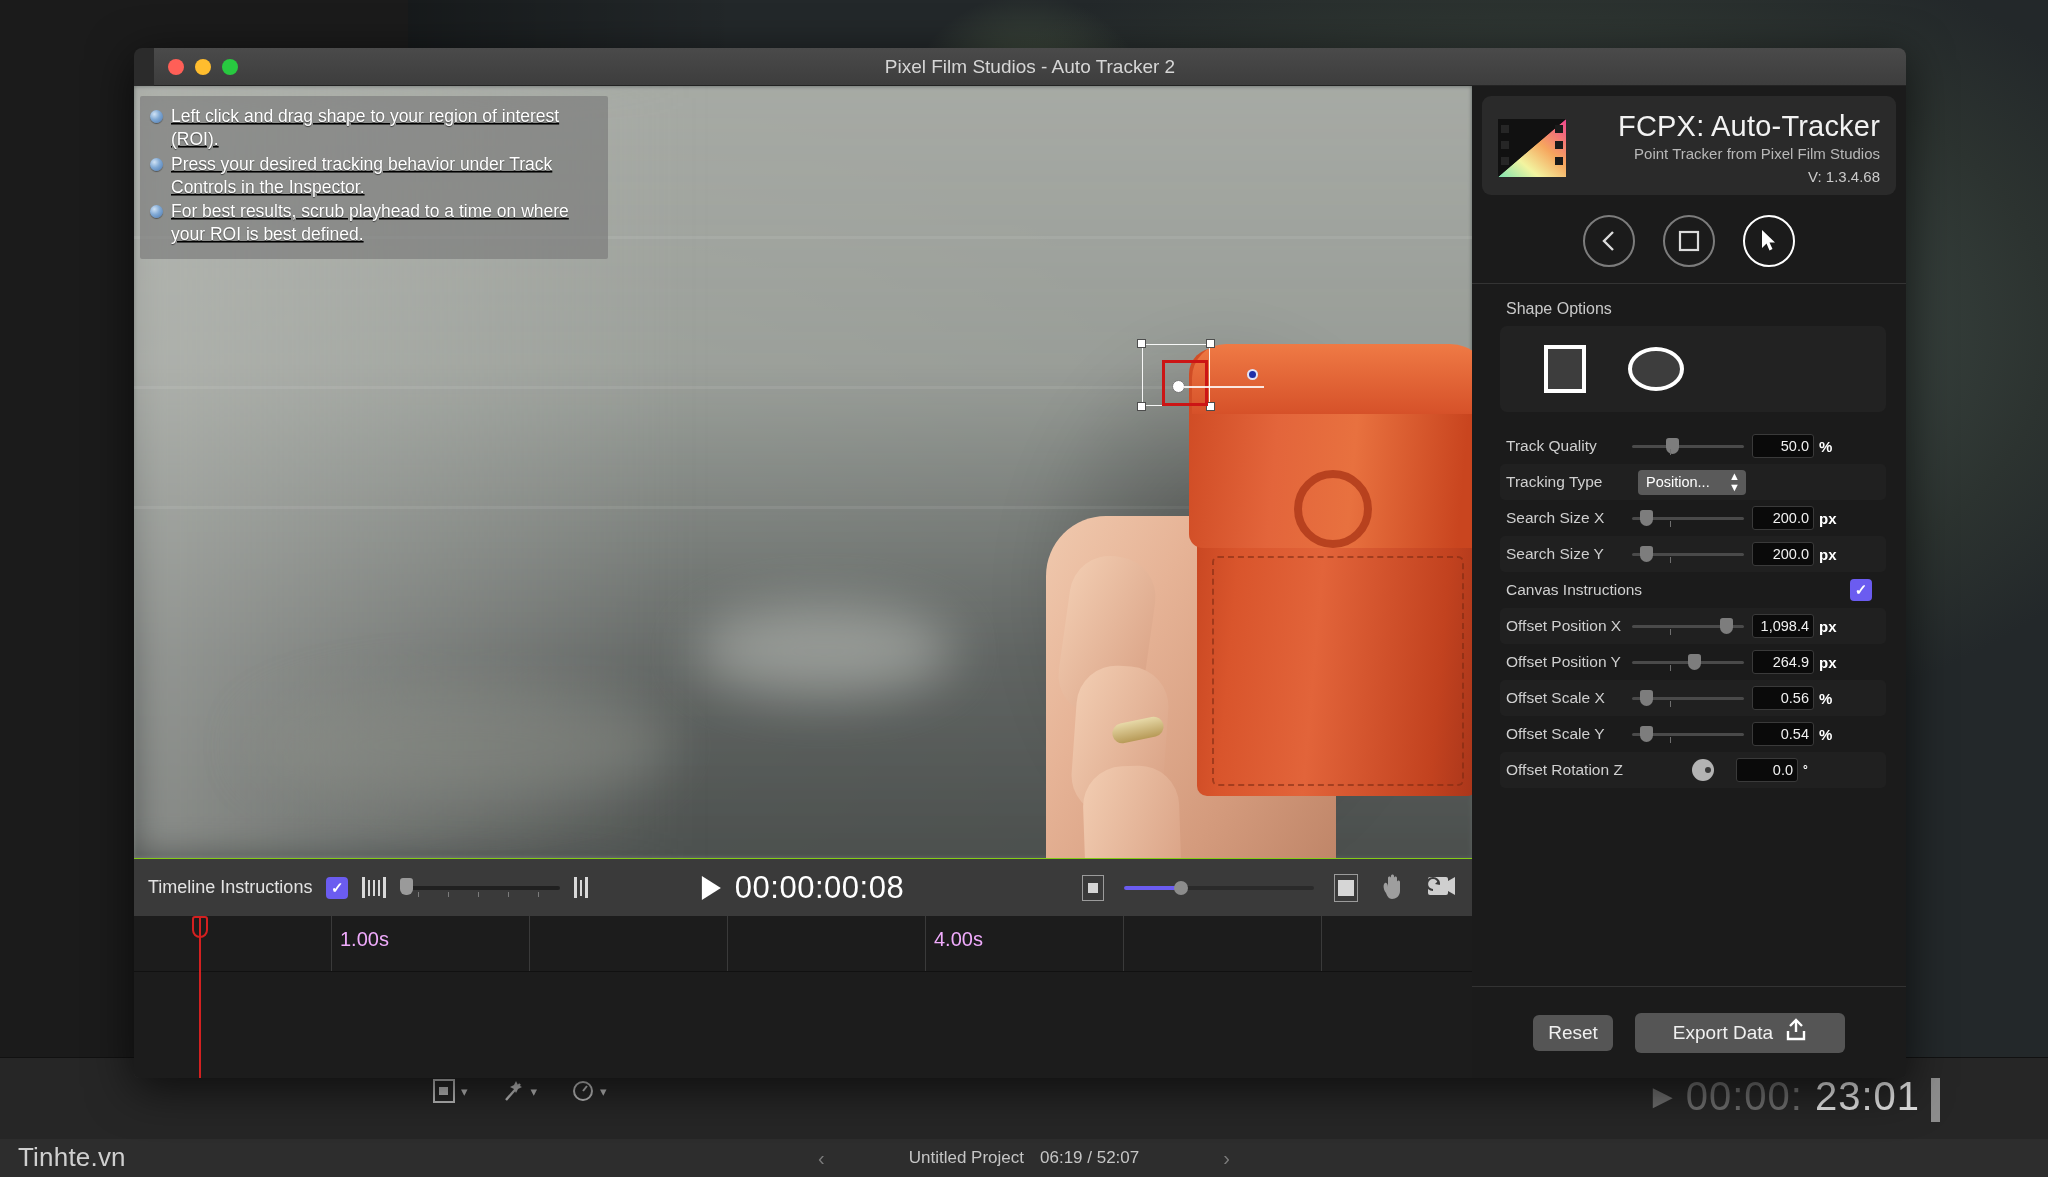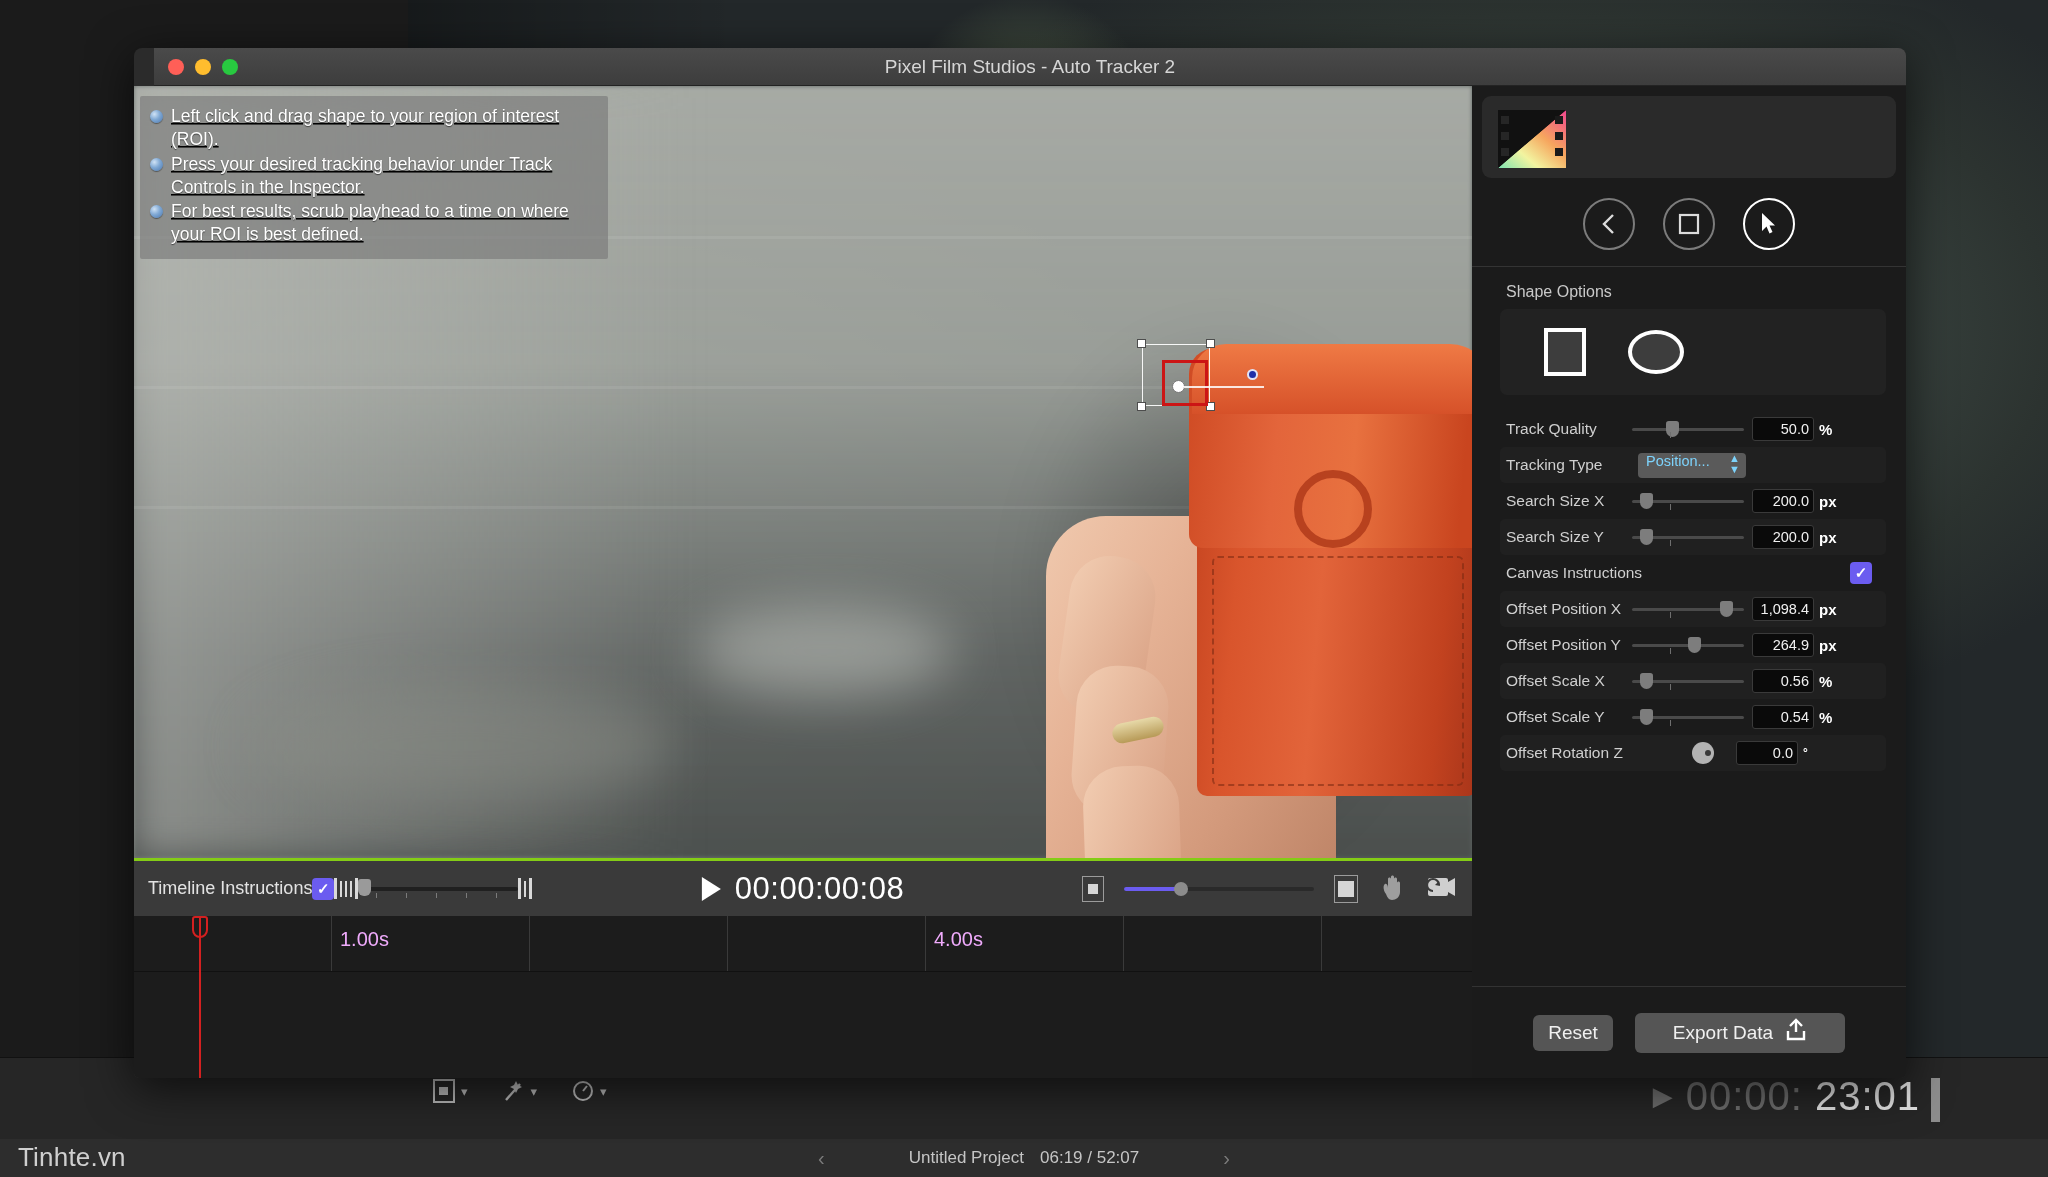--- a/index.html
+++ b/index.html
@@ -177,22 +177,22 @@
     position:absolute; left:42px; top:42px; width:80px; height:1.5px;
     background:rgba(255,255,255,.85);
   }
   .roi-blue {
     position:absolute; left:1113px; top:283px; width:11px; height:11px;
     background:#1f2ea8; border:2px solid #dfe3f7; border-radius:50%;
   }
 
   
   .transport {
-    height:58px; background:#3a3a3a; border-top:3px solid #84cc16;
-    display:flex; align-items:center; padding:0 14px; position:relative;
+    height:58px; background:#3a3a3a; border-top:1px solid #84cc16;
+    display:flex; align-items:center; padding:0 14px; gap:14px; position:relative;
   }
   .tl-instr-label { color:#e3e3e3; font-size:18px; }
   .checkbox {
     width:22px; height:22px; border-radius:4px; background:#6b5cf0;
     display:flex; align-items:center; justify-content:center;
     color:#fff; font-size:15px; font-weight:bold;
   }
   .checkbox.off { background:transparent; border:1.5px solid #8d8d8d; }
   .mark-group { display:flex; align-items:center; gap:3px; color:#d7d7d7; }
   .bar-i { width:3px; height:21px; background:#d9d9d9; }
@@ -278,22 +278,22 @@
     background:#7d7d7d; border-radius:3px 3px 7px 7px;
   }
   .slider .center-tick { position:absolute; left:38px; top:4px; width:1px; height:6px; background:#6f6f6f; }
   .numfield {
     width:62px; height:24px; background:#0a0a0a; border:1px solid #3a3a3a; border-radius:3px;
     color:#f0f0f0; font-size:14.5px; display:flex; align-items:center; justify-content:flex-end;
     padding-right:4px; margin-left:8px;
   }
   .unit { color:#ffffff; font-size:15px; font-weight:bold; margin-left:5px; width:22px; }
   .dropdown {
-    width:108px; height:25px; background:#5a5a5a; border-radius:4px; color:#7dd3fc;
-    font-size:14.5px; display:flex; justify-content:space-between;
+    width:108px; height:25px; background:#5a5a5a; border-radius:4px; color:#ffffff;
+    font-size:14.5px; display:flex; align-items:center; justify-content:space-between;
     padding:0 6px 0 8px; margin-left:6px;
   }
   .chev { font-size:11px; line-height:1; }
   .cb-right { margin-left:auto; margin-right:14px; }
   .knob-dial {
     width:22px; height:22px; border-radius:50%; background:#b3b3b3; position:relative; margin-left:42px;
   }
   .knob-dial::after {
     content:""; position:absolute; right:3px; top:8px; width:6px; height:6px;
     border-radius:50%; background:#3a3a3a;
@@ -521,20 +521,25 @@
               <path d="M0 58 L68 58 L68 0 Z" fill="url(#lg)"></path>
               <path d="M0 58 L0 0 L68 0 Z" fill="#111"></path>
               <rect x="3" y="6" width="8" height="8" fill="#262626"></rect>
               <rect x="3" y="22" width="8" height="8" fill="#262626"></rect>
               <rect x="3" y="38" width="8" height="8" fill="#262626"></rect>
               <rect x="57" y="6" width="8" height="8" fill="#1a1a1a"></rect>
               <rect x="57" y="22" width="8" height="8" fill="#1a1a1a"></rect>
               <rect x="57" y="38" width="8" height="8" fill="#1a1a1a"></rect>
             </svg>
           </div>
+          <div class="brand-text">
+            <div class="brand-title">FCPX: Auto-Tracker</div>
+            <div class="brand-sub">Point Tracker from Pixel Film Studios</div>
+            <div class="brand-ver">V: 1.3.4.68</div>
+          </div>
         </div>
 
         <div class="nav-row">
           <div class="nav-btn">
             <svg width="18" height="22" viewBox="0 0 18 22">
                 <path d="M13 2 L4 11 L13 20" fill="none" stroke="#dcdcdc" stroke-width="2.4"></path>
               </svg>
           </div>
           <div class="nav-btn">
             <svg width="22" height="22" viewBox="0 0 22 22">

